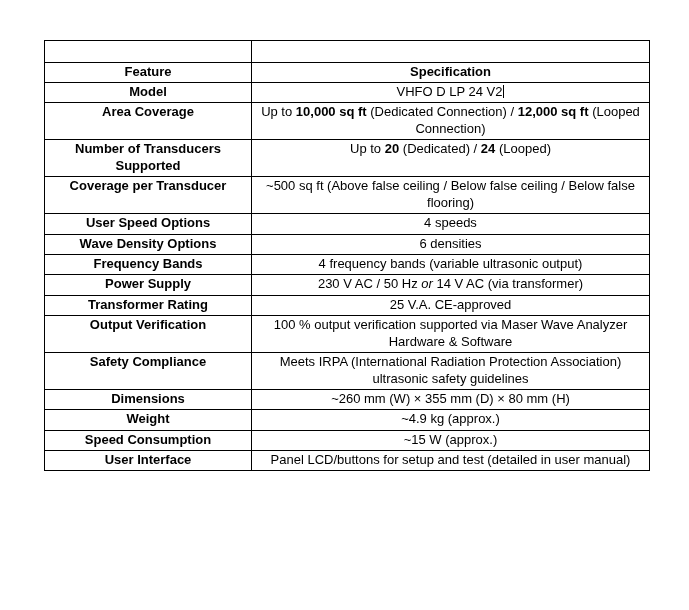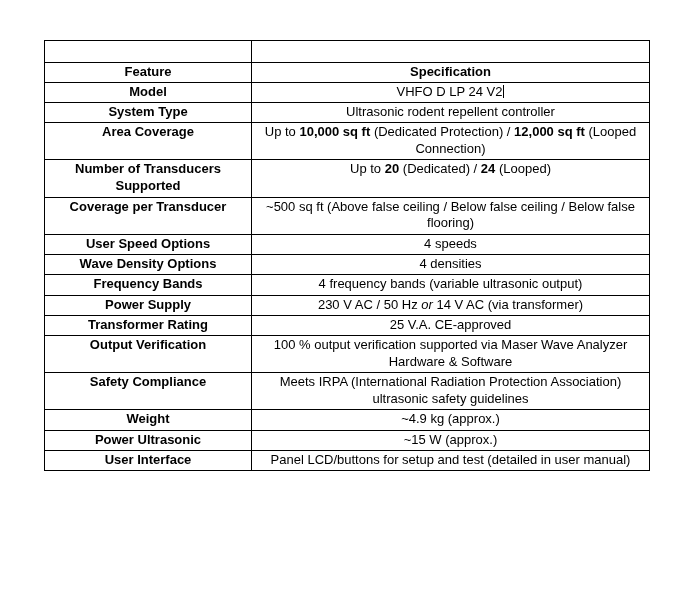--- a/index.html
+++ b/index.html
@@ -68,42 +68,38 @@
       <tr>
         <th>Feature</th>
         <th>Specification</th>
       </tr>
 
     <tr>
           <td class="feature">Model</td>
           <td class="spec"><span>VHFO D LP 24 V2</span><span class="caret"></span></td>
         </tr>
         <tr>
-          <td class="feature">System Type</td>
-          <td class="spec"><span>Ultrasonic rodent repellent controller</span></td>
-        </tr>
-        <tr>
           <td class="feature">Area Coverage</td>
-          <td class="spec"><span>Up to </span><b>10,000 sq ft</b><span> (Dedicated Protection) / </span><b>12,000 sq ft</b><span> (Looped Connection)</span></td>
+          <td class="spec"><span>Up to </span><b>10,000 sq ft</b><span> (Dedicated Connection) / </span><b>12,000 sq ft</b><span> (Looped Connection)</span></td>
         </tr>
         <tr>
           <td class="feature">Number of Transducers Supported</td>
           <td class="spec"><span>Up to </span><b>20</b><span> (Dedicated) / </span><b>24</b><span> (Looped)</span></td>
         </tr>
         <tr>
           <td class="feature">Coverage per Transducer</td>
           <td class="spec"><span>~500 sq ft (Above false ceiling / Below false ceiling / Below false flooring)</span></td>
         </tr>
         <tr>
           <td class="feature">User Speed Options</td>
           <td class="spec"><span>4 speeds</span></td>
         </tr>
         <tr>
           <td class="feature">Wave Density Options</td>
-          <td class="spec"><span>4 densities</span></td>
+          <td class="spec"><span>6 densities</span></td>
         </tr>
         <tr>
           <td class="feature">Frequency Bands</td>
           <td class="spec"><span>4 frequency bands (variable ultrasonic output)</span></td>
         </tr>
         <tr>
           <td class="feature">Power Supply</td>
           <td class="spec"><span>230 V AC / 50 Hz </span><i>or</i><span> 14 V AC (via transformer)</span></td>
         </tr>
         <tr>
@@ -112,25 +108,29 @@
         </tr>
         <tr>
           <td class="feature">Output Verification</td>
           <td class="spec"><span>100 % output verification supported via Maser Wave Analyzer Hardware &amp; Software</span></td>
         </tr>
         <tr>
           <td class="feature">Safety Compliance</td>
           <td class="spec"><span>Meets IRPA (International Radiation Protection Association) ultrasonic safety guidelines</span></td>
         </tr>
         <tr>
+          <td class="feature">Dimensions</td>
+          <td class="spec"><span>~260 mm (W) × 355 mm (D) × 80 mm (H)</span></td>
+        </tr>
+        <tr>
           <td class="feature">Weight</td>
           <td class="spec"><span>~4.9 kg (approx.)</span></td>
         </tr>
         <tr>
-          <td class="feature">Power Ultrasonic</td>
+          <td class="feature">Speed Consumption</td>
           <td class="spec"><span>~15 W (approx.)</span></td>
         </tr>
         <tr>
           <td class="feature">User Interface</td>
           <td class="spec"><span>Panel LCD/buttons for setup and test (detailed in user manual)</span></td>
         </tr>
       </tbody>
   </table>
 </div>
 

